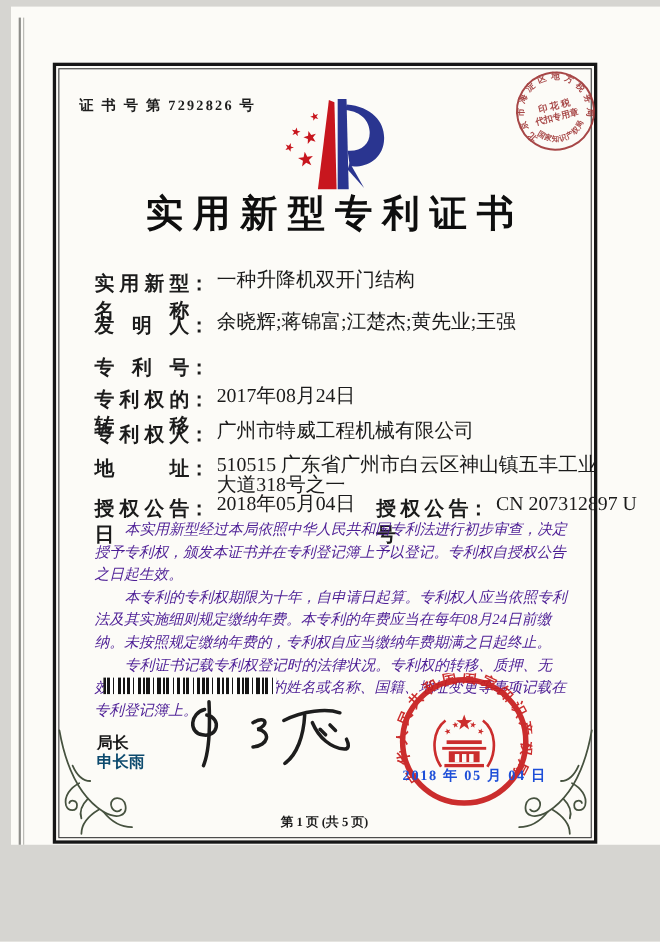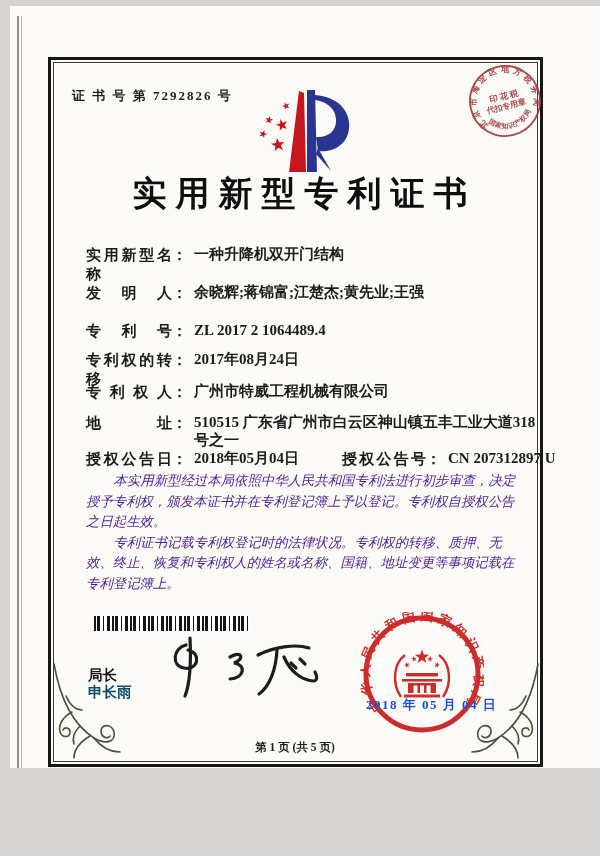--- a/index.html
+++ b/index.html
@@ -16,25 +16,25 @@
   .frame { position:absolute; left:48px; top:57px; width:489px; height:704px; border:3px solid #161616; }
   .frame-inner { position:absolute; inset:2px; border:1px solid #3a3a3a; }
 
   .cert-no { position:absolute; left:72px; top:87px; font-size:13px; font-weight:700; letter-spacing:2px; color:#1e1e1e; }
 
   .logo { position:absolute; left:252px; top:88px; }
 
   .title { position:absolute; left:0; top:171px; width:600px; text-align:center;
            font-size:34px; font-weight:700; letter-spacing:9px; text-indent:9px; color:#0e0e0e; }
 
-  .frow { position:absolute; display:flex; font-size:15px; color:#1b1b1b; align-items:flex-start; }
+  .frow { position:absolute; display:flex; font-size:18px; color:#1b1b1b; align-items:flex-start; }
   .flabel { width:86px; font-weight:700; text-align:justify; text-align-last:justify; flex:none; }
   .flabel.narrow { width:84px; }
   .fcolon { font-weight:700; flex:none; }
-  .fvalue { margin-left:7px; font-weight:700; max-width:372px; line-height:17.5px; }
+  .fvalue { margin-left:7px; font-weight:400; max-width:372px; line-height:17.5px; }
   .fvalue.addr { max-width:356px; }
 
   .paras { position:absolute; left:86px; top:471px; width:438px; font-size:13.4px;
            line-height:20.6px; color:#4c1d95; font-style:italic; }
   .paras p { margin:0; text-indent:2.05em; }
 
   .barcode { position:absolute; left:94px; top:616px; width:157px; height:15px;
     background:repeating-linear-gradient(90deg,#151515 0 2px,#fff 2px 3px,#151515 3px 6px,#fff 6px 9px,#151515 9px 10px,#fff 10px 13px,#151515 13px 16px,#fff 16px 18px); }
 
   .director-title { position:absolute; left:88px; top:655px; font-size:14.5px; font-weight:700; color:#161616;margin-top:11px; }
@@ -114,21 +114,20 @@
     <span class="fvalue">一种升降机双开门结构</span>
   </div>
   <div class="frow" style="top:284px; left:86px;">
     <span class="flabel">发明人</span>
       <span class="fcolon">：</span>
     <span class="fvalue">余晓辉;蒋锦富;江楚杰;黄先业;王强</span>
   </div>
   <div class="frow" style="top:322px; left:86px;">
     <span class="flabel">专利号</span>
       <span class="fcolon">：</span>
-    <span class="fvalue">ZL 2017 2 1064489.4</span>
   </div>
   <div class="frow" style="top:351px; left:86px;">
     <span class="flabel">专利权的转移</span>
       <span class="fcolon">：</span>
     <span class="fvalue">2017年08月24日</span>
   </div>
   <div class="frow" style="top:383px; left:86px;">
     <span class="flabel">专利权人</span>
       <span class="fcolon">：</span>
     <span class="fvalue">广州市特威工程机械有限公司</span>
@@ -144,20 +143,21 @@
     <span class="fvalue">2018年05月04日</span>
   </div>
   <div class="frow" style="top:450px; left:342px;">
     <span class="flabel narrow">授权公告号</span>
       <span class="fcolon">：</span>
     <span class="fvalue">CN 207312897 U</span>
   </div>
 
   <div class="paras">
     <p>本实用新型经过本局依照中华人民共和国专利法进行初步审查，决定授予专利权，颁发本证书并在专利登记簿上予以登记。专利权自授权公告之日起生效。</p>
+    <p>本专利的专利权期限为十年，自申请日起算。专利权人应当依照专利法及其实施细则规定缴纳年费。本专利的年费应当在每年08月24日前缴纳。未按照规定缴纳年费的，专利权自应当缴纳年费期满之日起终止。</p>
     <p>专利证书记载专利权登记时的法律状况。专利权的转移、质押、无效、终止、恢复和专利权人的姓名或名称、国籍、地址变更等事项记载在专利登记簿上。</p>
   </div>
 
   <div class="barcode"></div>
 
   <div class="director-title">局长</div>
   <div class="director-name">申长雨</div>
 
   <svg class="signature" width="168" height="72" viewBox="0 0 168 72">
     <g fill="none" stroke="#1d1d1d" stroke-width="3.2" stroke-linecap="round">

